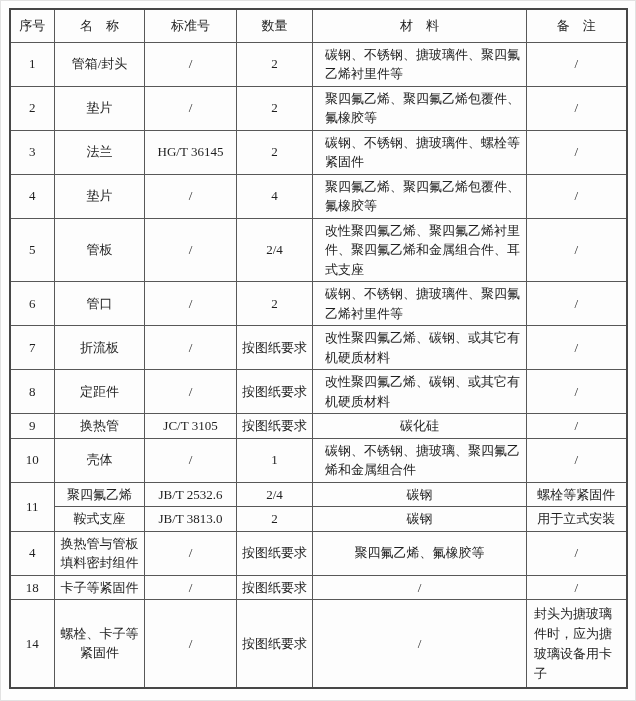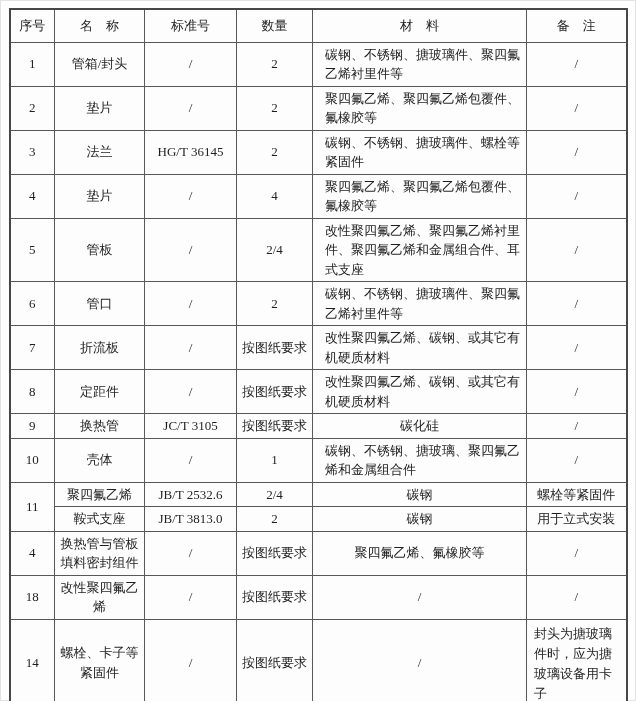--- a/index.html
+++ b/index.html
@@ -174,21 +174,21 @@
       <tr class="h2b">
         <td>4</td>
         <td>换热管与管板填料密封组件</td>
         <td>/</td>
         <td>按图纸要求</td>
         <td>聚四氟乙烯、氟橡胶等</td>
         <td>/</td>
       </tr>
       <tr class="h1">
         <td>18</td>
-        <td>改性聚四氟乙烯</td>
+        <td>卡子等紧固件</td>
         <td>/</td>
         <td>按图纸要求</td>
         <td>/</td>
         <td>/</td>
       </tr>
       <tr class="h3">
         <td>14</td>
         <td>螺栓、卡子等紧固件</td>
         <td>/</td>
         <td>按图纸要求</td>

